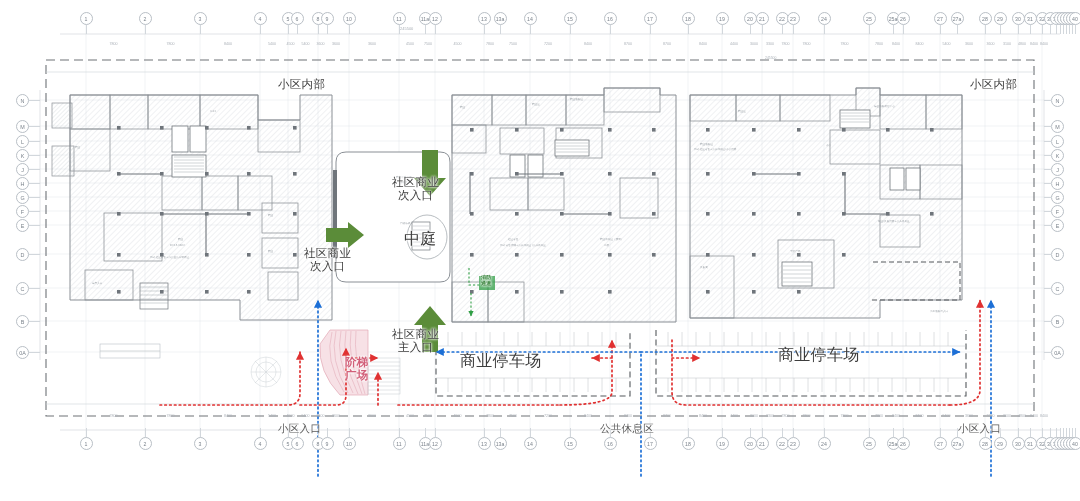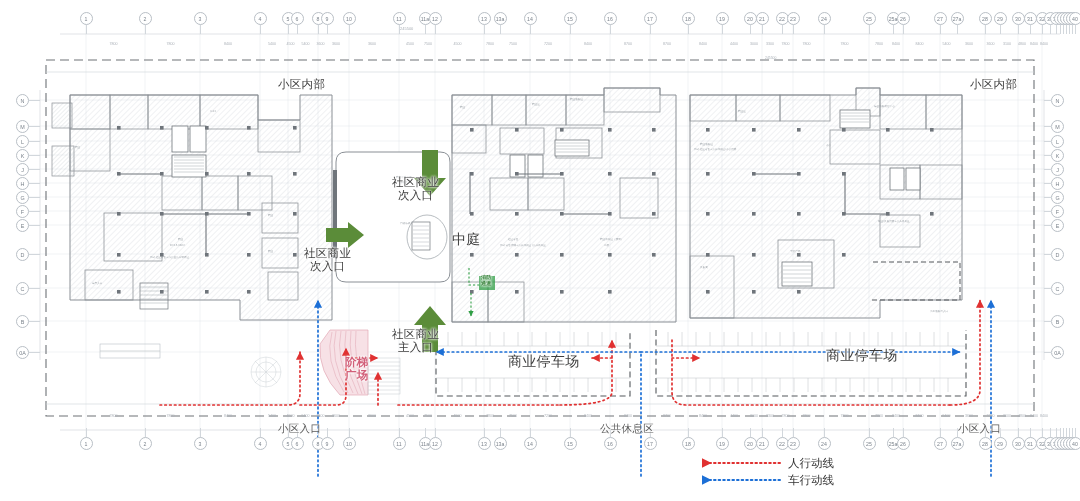--- a/index.html
+++ b/index.html
@@ -25,21 +25,21 @@
 
   
   #plan{left:0;top:0;width:1080px;height:501px;}
 
   
   .anno{
     position:absolute;color:#3d3d3d;font-size:11.5px;line-height:13px;
     text-align:center;white-space:pre;letter-spacing:0.3px;
     text-shadow:0 0 3px #fff,0 0 3px #fff,0 0 2px #fff;
   }
-  .anno-lg{font-size:14px;line-height:14px;margin-left:48px;}
+  .anno-lg{font-size:16px;line-height:14px;}
   .anno-pink{color:#d2607a;font-size:11.5px;line-height:13px;font-weight:bold;}
   .anno-green{color:#2f7d32;font-size:5px;line-height:5.6px;font-weight:bold;}
   .anno-gray{color:#5a5a5a;font-size:10.5px;}
 
   
   #legend{right:8px;bottom:8px;width:190px;height:38px;}
   .leg-label{position:absolute;left:86px;font-size:11.5px;color:#333;line-height:16px;}
 </style>
 </head>
 <body>
@@ -885,30 +885,14 @@
 
   <div class="anno cn anno-green" style="left:481px;top:275px;">消防
 通道</div>
 
   <div class="anno cn anno-gray" style="left:278px;top:422px;">小区入口</div>
 
   <div class="anno cn anno-gray" style="left:600px;top:422px;">公共休息区</div>
 
   <div class="anno cn anno-gray" style="left:958px;top:422px;">小区入口</div>
 
-  <div id="legend">
-    <svg width="190" height="40" viewBox="0 0 190 40" xmlns="http://www.w3.org/2000/svg">
-      <defs>
-        <marker id="lgR" markerWidth="6" markerHeight="6" refX="1" refY="3" orient="auto">
-          <path d="M5,0.6 L0.2,3 L5,5.4 z" fill="#e03131"></path>
-        </marker>
-        <marker id="lgB" markerWidth="6" markerHeight="6" refX="1" refY="3" orient="auto">
-          <path d="M5,0.6 L0.2,3 L5,5.4 z" fill="#1c6fd6"></path>
-        </marker>
-      </defs>
-      <line x1="78" y1="8" x2="8" y2="8" stroke="#e03131" stroke-width="2" stroke-dasharray="1.6,3" stroke-linecap="round" marker-end="url(#lgR)"></line>
-      <line x1="78" y1="25" x2="8" y2="25" stroke="#1c6fd6" stroke-width="2" stroke-dasharray="1.6,3" stroke-linecap="round" marker-end="url(#lgB)"></line>
-    </svg>
-    <div class="leg-label cn" style="top:0px;">人行动线</div>
-    <div class="leg-label cn" style="top:17px;">车行动线</div>
-  </div>
 
 </div>
 
 </body></html>

